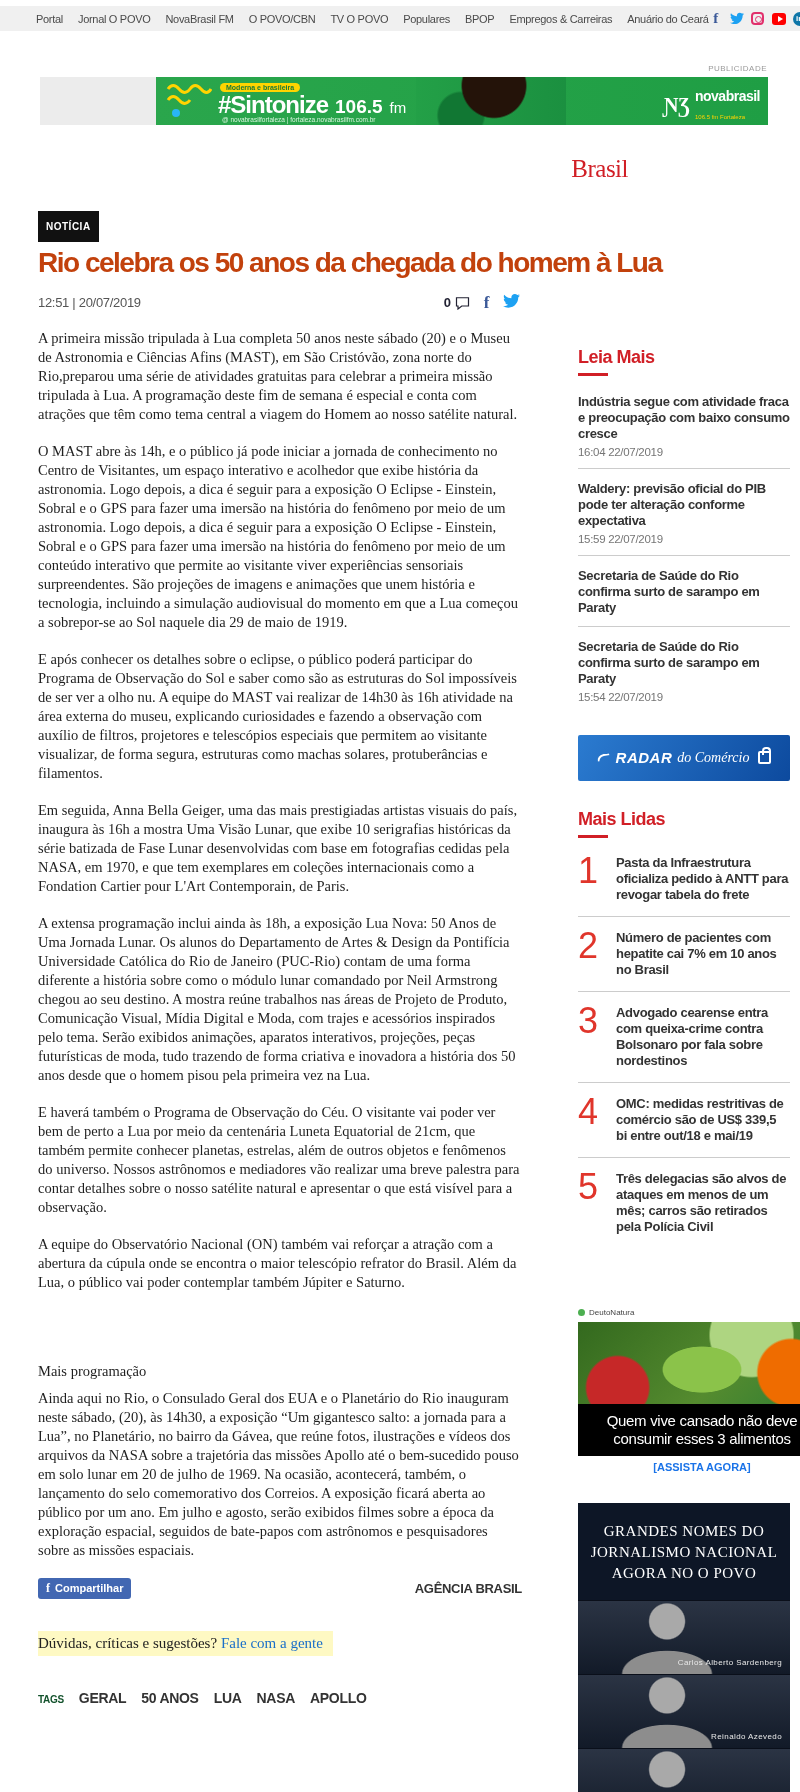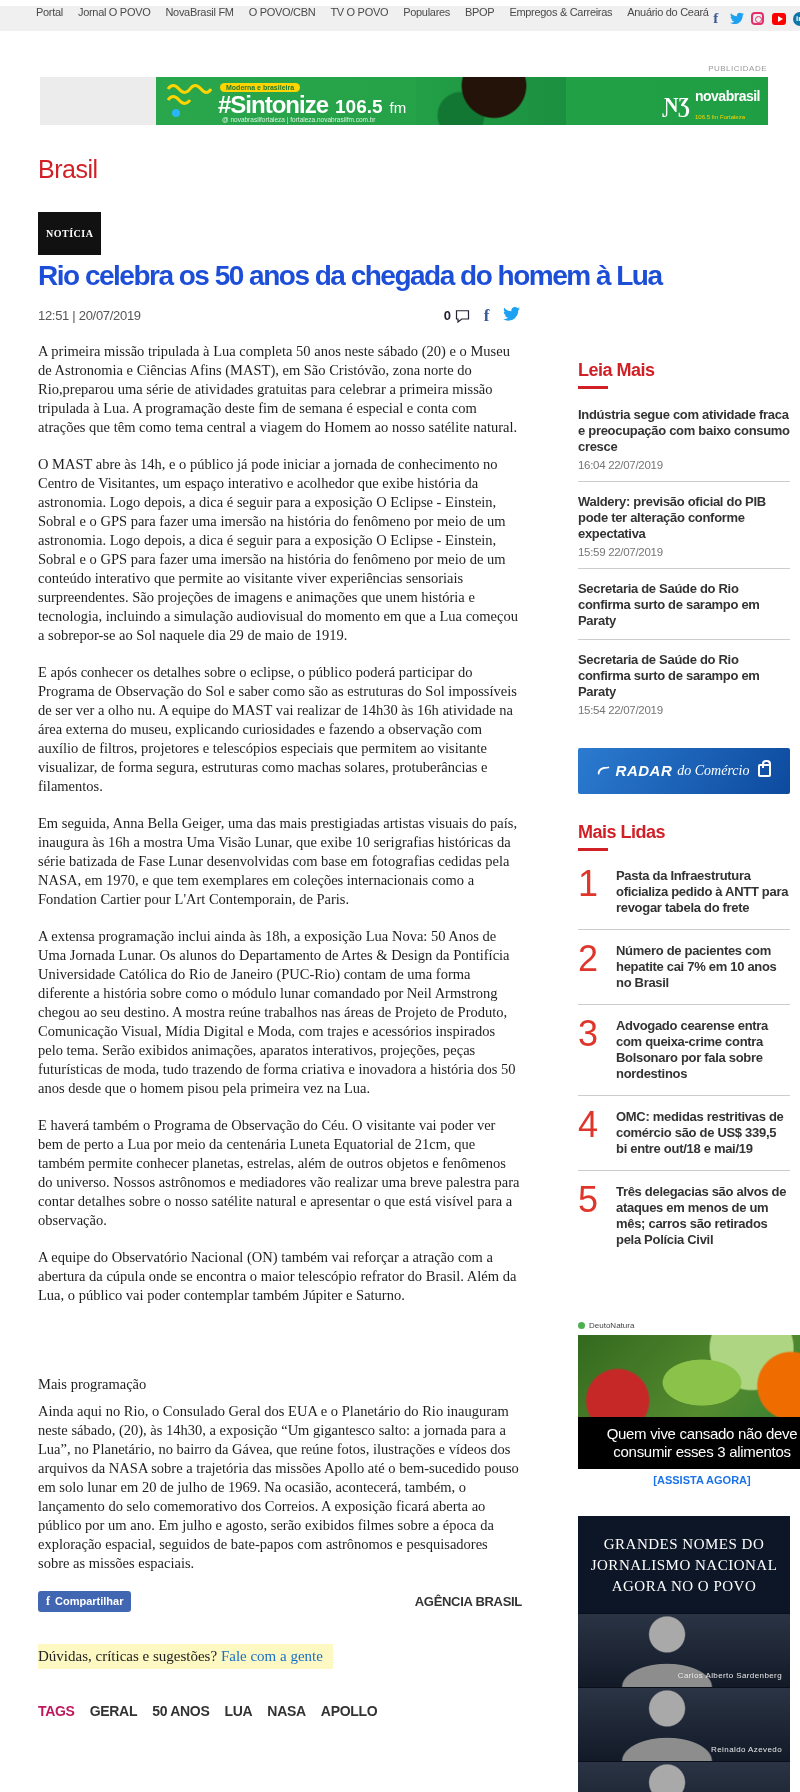--- a/index.html
+++ b/index.html
@@ -1,21 +1,21 @@
 <!DOCTYPE html>
 <html><head>
 <meta charset="utf-8">
 <style>
   * { margin:0; padding:0; box-sizing:border-box; }
   html,body { width:800px; background:#fff; }
   body { height:1792px; overflow:hidden; font-family:"Liberation Sans",sans-serif; position:relative; }
   a { text-decoration:none; color:inherit; cursor:pointer; }
 
   
-  .topbar { margin-top:6px; height:25px; background:#f0f0f0; display:flex; padding:0 36px; }
+  .topbar { margin-top:6px; height:25px; background:#f0f0f0; display:flex; align-items:center; padding:0 36px; }
   .topnav { display:flex; gap:15px; flex:1; }
   .toplink { font-size:11px; color:#4a4a4a; letter-spacing:-0.3px; white-space:nowrap; }
   .socials { display:flex; gap:7px; align-items:center; }
   .soc { width:14px; height:14px; display:inline-flex; align-items:center; justify-content:center; }
   .fb-f { color:#3b5998; font-family:"Liberation Serif",serif; font-weight:bold; font-size:15px; }
   .ig { width:13px; height:13px; border:2px solid #e1306c; border-radius:4px; position:relative; }
   .ig::before{ content:""; position:absolute; left:2px; top:2px; width:5px; height:5px; border:1.5px solid #e1306c; border-radius:50%; }
   .yt { width:16px; height:12px; background:#f00; border-radius:3px; position:relative; }
   .yt::before{ content:""; position:absolute; left:6px; top:3px; border-left:5px solid #fff; border-top:3px solid transparent; border-bottom:3px solid transparent; }
   .li { width:14px; height:14px; background:#0e76a8; border-radius:50%; color:#fff; font-size:8px; font-weight:bold; display:flex; align-items:center; justify-content:center; }
@@ -36,43 +36,43 @@
       radial-gradient(circle at 52% 18%, #241309 0 36%, transparent 38%),
       radial-gradient(circle at 50% 48%, #c98a5e 0 15%, transparent 17%),
       radial-gradient(circle at 30% 80%, #173 0 20%, transparent 22%),
       linear-gradient(90deg,#23a047,#1b9040); }
   .glogo { position:absolute; right:8px; top:10px; display:flex; align-items:center; gap:5px; }
   .glogo .mark { font-size:20px; font-weight:bold; line-height:1; font-family:"Liberation Serif",serif; }
   .glogo .nm { font-size:14px; font-weight:bold; letter-spacing:-0.5px; }
   .glogo .sub { font-size:6px; color:#ffd400; }
 
   
-  .sectionwrap { width:590px; margin-left:38px; text-align:left; margin-top:30px; }
+  .sectionwrap { width:590px; margin-left:38px; text-align:right; margin-top:30px;font-family:Liberation Serif, serif; }
   .sectiontitle { font-size:25px; color:#d11f26; letter-spacing:-0.5px; font-weight:400; }
-  .badge { display:inline-block; margin:28px 0 0 38px; background:#111; color:#fff; font-size:10px; font-weight:bold; letter-spacing:0.5px; padding:16px 8px;font-family:Liberation Serif, serif; }
-  .headline { margin:6px 36px 0 38px; font-size:28px; font-weight:bold; color:#1d4ed8; letter-spacing:-1.5px; line-height:1.1; }
+  .badge { display:inline-block; margin:28px 0 0 38px; background:#111; color:#fff; font-size:10px; font-weight:bold; letter-spacing:0.5px; padding:10px 8px; }
+  .headline { margin:6px 36px 0 38px; font-size:28px; font-weight:bold; color:#c2410c; letter-spacing:-1.5px; line-height:1.1; }
   .metarow { margin:14px 38px 0 38px; width:482px; display:flex; align-items:center; font-size:13px; color:#555; letter-spacing:-0.3px; }
   .metaicons { margin-left:auto; display:flex; align-items:center; gap:14px; }
   .cmt { display:flex; align-items:center; gap:4px; color:#223; font-weight:bold; font-size:13px; }
   .meta-f { color:#3b5998; font-family:"Liberation Serif",serif; font-weight:bold; font-size:17px; }
 
   
   .cols { display:flex; margin-left:38px; margin-top:16px; }
   .artcol { width:484px; }
   .artcol p { font-family:"Liberation Serif",serif; font-size:14.5px; line-height:19px; color:#1f1f1f; margin:0 0 18px 0; }
   .artcol p:nth-of-type(8){ margin-top:70px; margin-bottom:8px; }
   .artcol p:nth-of-type(9){ margin-top:0; }
   .artfoot { display:flex; align-items:center; margin-top:14px; width:484px; }
   .sharebtn { background:#4267b2; color:#fff; border:none; border-radius:3px; font-size:11px; font-weight:bold; padding:3px 8px; display:inline-flex; align-items:center; gap:5px; font-family:"Liberation Sans",sans-serif; cursor:pointer; }
   .sharebtn .sf { font-family:"Liberation Serif",serif; font-size:12px; font-weight:bold; }
   .credit { margin-left:auto; font-size:13px; font-weight:bold; color:#333; letter-spacing:-0.3px; }
   .contactbar { display:inline-block; margin-top:32px; background:#fef9c3; padding:4px 10px 4px 0; font-family:"Liberation Serif",serif; font-size:15px; color:#222; }
   .contactbar a { color:#1a6fc9; }
   .tagsrow { margin-top:34px; display:flex; gap:15px; align-items:baseline; }
-  .tagslabel { color:#be185d; font-weight:bold; font-size:14px; letter-spacing:-0.3px; }
+  .tagslabel { color:#14532d; font-weight:bold; font-size:10px; letter-spacing:-0.3px; }
   .tag { color:#333; font-weight:bold; font-size:14px; letter-spacing:-0.3px; }
 
   
   .sidecol { width:212px; margin-left:56px; padding-top:18px; }
   .sidehead { color:#d11f26; font-size:18px; font-weight:bold; letter-spacing:-0.5px; }
   .sidehead::after { content:""; display:block; width:30px; height:3px; background:#d11f26; margin-top:5px; }
   .lm-item { padding:12px 0 10px 0; border-bottom:1px solid #ccc; }
   .lm-item:last-of-type { border-bottom:none; }
   .lm-title { font-size:13px; font-weight:bold; color:#333; letter-spacing:-0.3px; line-height:16px; display:block; }
   .lm-time { font-size:11.5px; color:#757575; letter-spacing:-0.3px; margin-top:4px; }

